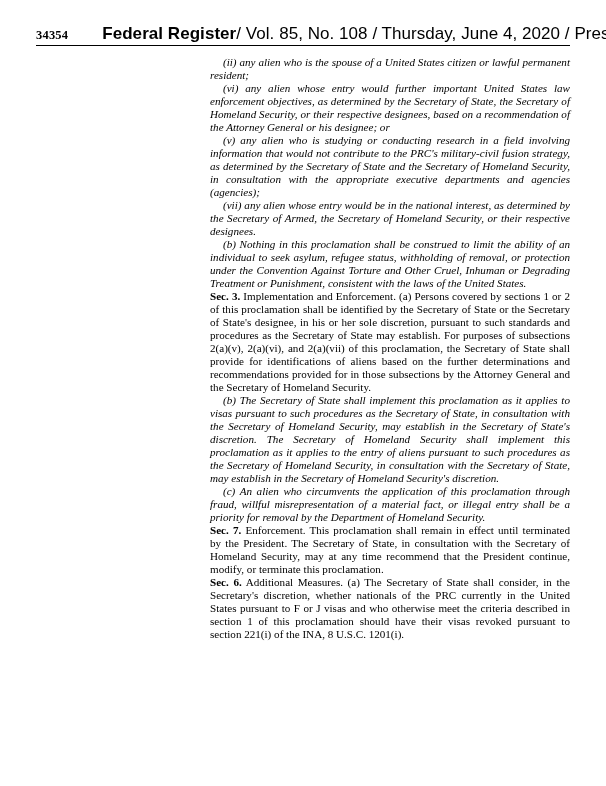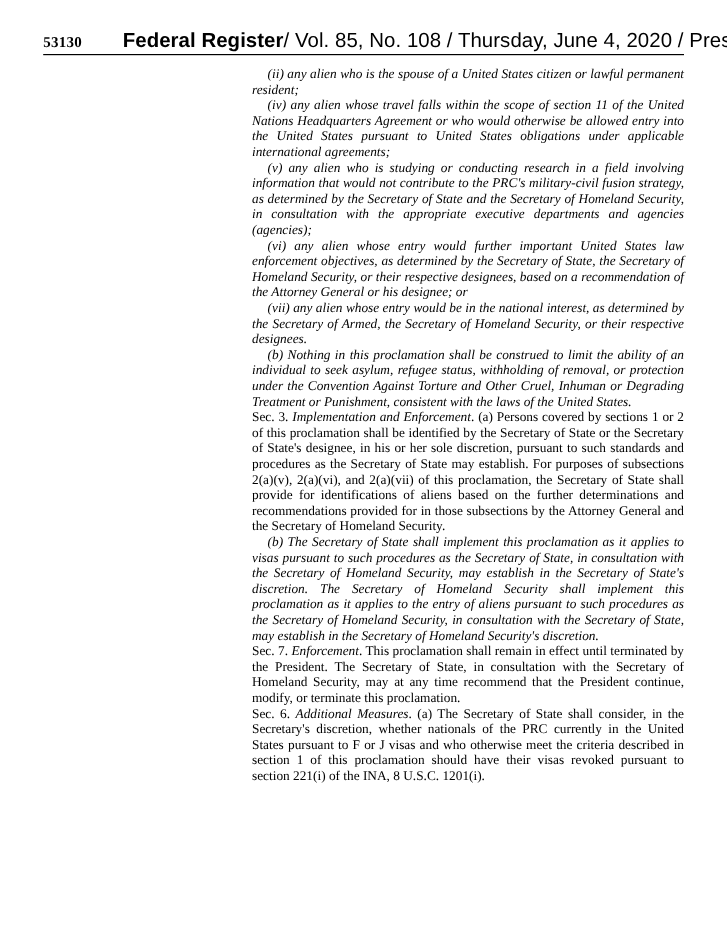--- a/index.html
+++ b/index.html
@@ -68,49 +68,48 @@
     line-height: 13.0px;
     text-align: justify;
     text-justify: inter-word;
     hyphens: none;
   }
   p.ind {
     text-indent: 13px;
     font-style: italic;
   }
   .sec-head {
-    font-weight: normal;
+    font-weight: bold;
   }
   .ital {
-    font-style: italic;
   }
 </style>
 </head>
 <body>
 
 <div class="page">
 
   <div class="header">
-    <span class="header-pageno">53130</span>
+    <span class="header-pageno">34354</span>
     <span class="header-title"><b>Federal Register</b><span>/ Vol. 85, No. 108 / Thursday, June 4, 2020 / Presidential Documents</span></span>
   </div>
 
   <div class="rule"></div>
 
   <div class="column">
 
     <p class="ind">(ii) any alien who is the spouse of a United States citizen or lawful permanent resident;</p>
-    <p class="ind">(iv) any alien whose travel falls within the scope of section 11 of the United Nations Headquarters Agreement or who would otherwise be allowed entry into the United States pursuant to United States obligations under applicable international agreements;</p>
+    <p class="ind">(vi) any alien whose entry would further important United States law enforcement objectives, as determined by the Secretary of State, the Secretary of Homeland Security, or their respective designees, based on a recommendation of the Attorney General or his designee; or</p>
     <p class="ind">(v) any alien who is studying or conducting research in a field involving information that would not contribute to the PRC's military-civil fusion strategy, as determined by the Secretary of State and the Secretary of Homeland Security, in consultation with the appropriate executive departments and agencies (agencies);</p>
-    <p class="ind">(vi) any alien whose entry would further important United States law enforcement objectives, as determined by the Secretary of State, the Secretary of Homeland Security, or their respective designees, based on a recommendation of the Attorney General or his designee; or</p>
     <p class="ind">(vii) any alien whose entry would be in the national interest, as determined by the Secretary of Armed, the Secretary of Homeland Security, or their respective designees.</p>
     <p class="ind">(b) Nothing in this proclamation shall be construed to limit the ability of an individual to seek asylum, refugee status, withholding of removal, or protection under the Convention Against Torture and Other Cruel, Inhuman or Degrading Treatment or Punishment, consistent with the laws of the United States.</p>
 
     <p><span class="sec-head">Sec. 3.</span> <span class="ital">Implementation and Enforcement</span><span>. (a) Persons covered by sections 1 or 2 of this proclamation shall be identified by the Secretary of State or the Secretary of State's designee, in his or her sole discretion, pursuant to such standards and procedures as the Secretary of State may establish. For purposes of subsections 2(a)(v), 2(a)(vi), and 2(a)(vii) of this proclamation, the Secretary of State shall provide for identifications of aliens based on the further determinations and recommendations provided for in those subsections by the Attorney General and the Secretary of Homeland Security.</span></p>
     <p class="ind">(b) The Secretary of State shall implement this proclamation as it applies to visas pursuant to such procedures as the Secretary of State, in consultation with the Secretary of Homeland Security, may establish in the Secretary of State's discretion. The Secretary of Homeland Security shall implement this proclamation as it applies to the entry of aliens pursuant to such procedures as the Secretary of Homeland Security, in consultation with the Secretary of State, may establish in the Secretary of Homeland Security's discretion.</p>
+    <p class="ind">(c) An alien who circumvents the application of this proclamation through fraud, willful misrepresentation of a material fact, or illegal entry shall be a priority for removal by the Department of Homeland Security.</p>
 
     <p><span class="sec-head">Sec. 7.</span> <span class="ital">Enforcement</span><span>. This proclamation shall remain in effect until terminated by the President. The Secretary of State, in consultation with the Secretary of Homeland Security, may at any time recommend that the President continue, modify, or terminate this proclamation.</span></p>
 
 
     <p><span class="sec-head">Sec. 6.</span> <span class="ital">Additional Measures</span><span>. (a) The Secretary of State shall consider, in the Secretary's discretion, whether nationals of the PRC currently in the United States pursuant to F or J visas and who otherwise meet the criteria described in section 1 of this proclamation should have their visas revoked pursuant to section 221(i) of the INA, 8 U.S.C. 1201(i).</span></p>
 
   </div>
 </div>
 
 </body></html>

